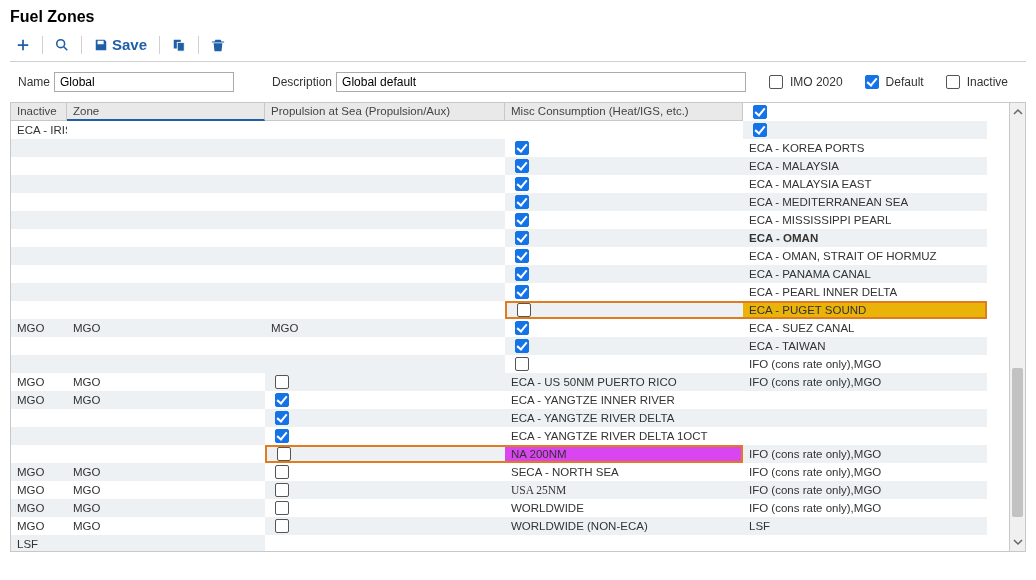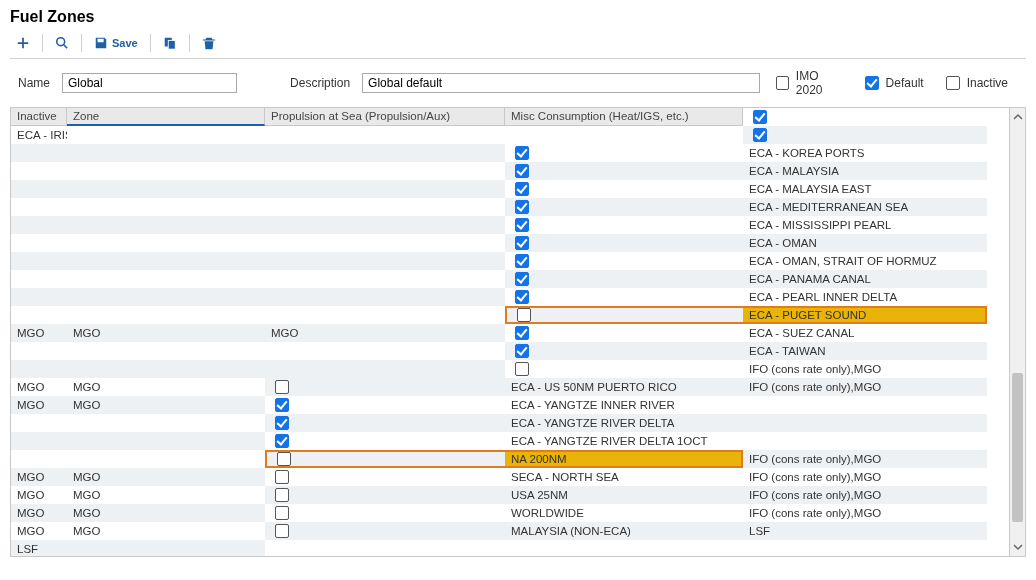--- a/index.html
+++ b/index.html
@@ -25,32 +25,32 @@
     border-bottom: 1px solid #d0d0d0;
     padding: 2px 0 6px 0;
   }
   .tb-btn {
     display: inline-flex;
     align-items: center;
     gap: 4px;
     padding: 2px 6px;
     color: #1f5fa6;
     cursor: pointer;
-    font-size: 11px;
+    font-size: 15px;
   }
   .tb-btn svg { display: block; }
   .tb-sep {
     width: 1px; height: 18px;
     background: #d0d0d0;
     margin: 0 2px;
   }
   .form-row {
     display: flex;
     align-items: center;
-    gap: 12px;
+    gap: 4px;
     padding: 10px 8px 8px 8px;
     justify-content: flex-end;
   }
   .lbl { color: #333; font-size: 12px; }
   .txt-input {
     border: 1px solid #aaa;
     height: 20px;
     padding: 0 5px;
     font-size: 12px;
   }
@@ -260,21 +260,21 @@
         <div class="cell cell-inactive row-even re" style="background: rgb(255, 255, 255);">
           <input type="checkbox" class="chk" checked="" style="">
         </div>
         <div class="cell cell-zone row-even re" style="background: rgb(255, 255, 255);">ECA - MISSISSIPPI PEARL</div>
         <div class="cell row-even re" style="background: rgb(255, 255, 255);"></div>
         <div class="cell row-even re" style="background: rgb(255, 255, 255);"></div>
         <div class="cell row-even re" style="background: rgb(255, 255, 255);"></div>
         <div class="cell cell-inactive row-odd ro" style="background: rgb(238, 241, 244);">
           <input type="checkbox" class="chk" checked="" style="">
         </div>
-        <div class="cell cell-zone row-odd ro" style="background: rgb(238, 241, 244);">ECA - OMAN</div>
+        <div class="cell cell-zone row-odd ro" style="background: rgb(238, 241, 244); font-weight: bold;">ECA - OMAN</div>
         <div class="cell row-odd ro" style="background: rgb(238, 241, 244);"></div>
         <div class="cell row-odd ro" style="background: rgb(238, 241, 244);"></div>
         <div class="cell row-odd ro" style="background: rgb(238, 241, 244);"></div>
         <div class="cell cell-inactive row-even re" style="background: rgb(255, 255, 255);">
           <input type="checkbox" class="chk" checked="" style="">
         </div>
         <div class="cell cell-zone row-even re" style="background: rgb(255, 255, 255);">ECA - OMAN, STRAIT OF HORMUZ</div>
         <div class="cell row-even re" style="background: rgb(255, 255, 255);"></div>
         <div class="cell row-even re" style="background: rgb(255, 255, 255);"></div>
         <div class="cell row-even re" style="background: rgb(255, 255, 255);"></div>
@@ -343,49 +343,49 @@
         <div class="cell cell-inactive row-even re" style="background: rgb(255, 255, 255);">
           <input type="checkbox" class="chk" checked="" style="">
         </div>
         <div class="cell cell-zone row-even re" style="background: rgb(255, 255, 255);">ECA - YANGTZE RIVER DELTA 1OCT</div>
         <div class="cell row-even re" style="background: rgb(255, 255, 255);"></div>
         <div class="cell row-even re" style="background: rgb(255, 255, 255);"></div>
         <div class="cell row-even re" style="background: rgb(255, 255, 255);"></div>
         <div class="cell cell-inactive row-odd row-hl ro" style="background: rgb(238, 241, 244); border-top: 2px solid rgb(224, 123, 31); border-bottom: 2px solid rgb(224, 123, 31); border-left: 2px solid rgb(224, 123, 31);">
           <input type="checkbox" class="chk" style="">
         </div>
-        <div class="cell cell-zone row-odd row-hl ro" style="background: #eab308; border-top: 2px solid rgb(224, 123, 31); border-bottom: 2px solid rgb(224, 123, 31); border-right: 2px solid rgb(224, 123, 31);">NA 200NM</div>
+        <div class="cell cell-zone row-odd row-hl ro" style="background: #d946ef; border-top: 2px solid rgb(224, 123, 31); border-bottom: 2px solid rgb(224, 123, 31); border-right: 2px solid rgb(224, 123, 31);">NA 200NM</div>
         <div class="cell row-odd row-hl ro" style="background: rgb(238, 241, 244);">IFO (cons rate only),MGO</div>
         <div class="cell row-odd row-hl ro" style="background: rgb(238, 241, 244);">MGO</div>
         <div class="cell row-odd row-hl ro" style="background: rgb(238, 241, 244);">MGO</div>
         <div class="cell cell-inactive row-even re" style="background: rgb(255, 255, 255);">
           <input type="checkbox" class="chk" style="">
         </div>
         <div class="cell cell-zone row-even re" style="background: rgb(255, 255, 255);">SECA - NORTH SEA</div>
         <div class="cell row-even re" style="background: rgb(255, 255, 255);">IFO (cons rate only),MGO</div>
         <div class="cell row-even re" style="background: rgb(255, 255, 255);">MGO</div>
         <div class="cell row-even re" style="background: rgb(255, 255, 255);">MGO</div>
         <div class="cell cell-inactive row-odd ro" style="background: rgb(238, 241, 244);">
           <input type="checkbox" class="chk" style="">
         </div>
-        <div class="cell cell-zone row-odd ro" style="background: rgb(238, 241, 244);">USA 25NM</div>
+        <div class="cell cell-zone row-odd ro" style="background: rgb(238, 241, 244); font-family: Liberation Serif, serif;">USA 25NM</div>
         <div class="cell row-odd ro" style="background: rgb(238, 241, 244);">IFO (cons rate only),MGO</div>
         <div class="cell row-odd ro" style="background: rgb(238, 241, 244);">MGO</div>
         <div class="cell row-odd ro" style="background: rgb(238, 241, 244);">MGO</div>
         <div class="cell cell-inactive row-even re" style="background: rgb(255, 255, 255);">
           <input type="checkbox" class="chk" style="">
         </div>
         <div class="cell cell-zone row-even re" style="background: rgb(255, 255, 255);">WORLDWIDE</div>
         <div class="cell row-even re" style="background: rgb(255, 255, 255);">IFO (cons rate only),MGO</div>
         <div class="cell row-even re" style="background: rgb(255, 255, 255);">MGO</div>
         <div class="cell row-even re" style="background: rgb(255, 255, 255);">MGO</div>
         <div class="cell cell-inactive row-odd row-sel ro" style="background: rgb(238, 241, 244);">
           <input type="checkbox" class="chk" style="">
         </div>
-        <div class="cell cell-zone row-odd row-sel ro" style="background: rgb(238, 241, 244);">MALAYSIA (NON-ECA)</div>
+        <div class="cell cell-zone row-odd row-sel ro" style="background: rgb(238, 241, 244);">WORLDWIDE (NON-ECA)</div>
         <div class="cell row-odd row-sel ro" style="background: rgb(238, 241, 244);">LSF</div>
         <div class="cell row-odd row-sel ro" style="background: rgb(238, 241, 244);">LSF</div>
         <div class="cell row-odd row-sel ro" style="background: rgb(238, 241, 244);"></div>
       </div>
     <div class="scrollbar">
       <div class="sb-btn sb-up">
         <svg width="10" height="10" viewBox="0 0 10 10">
             <path d="M1 7l4-4 4 4" fill="none" stroke="#666" stroke-width="1.5"></path>
           </svg>
       </div>

